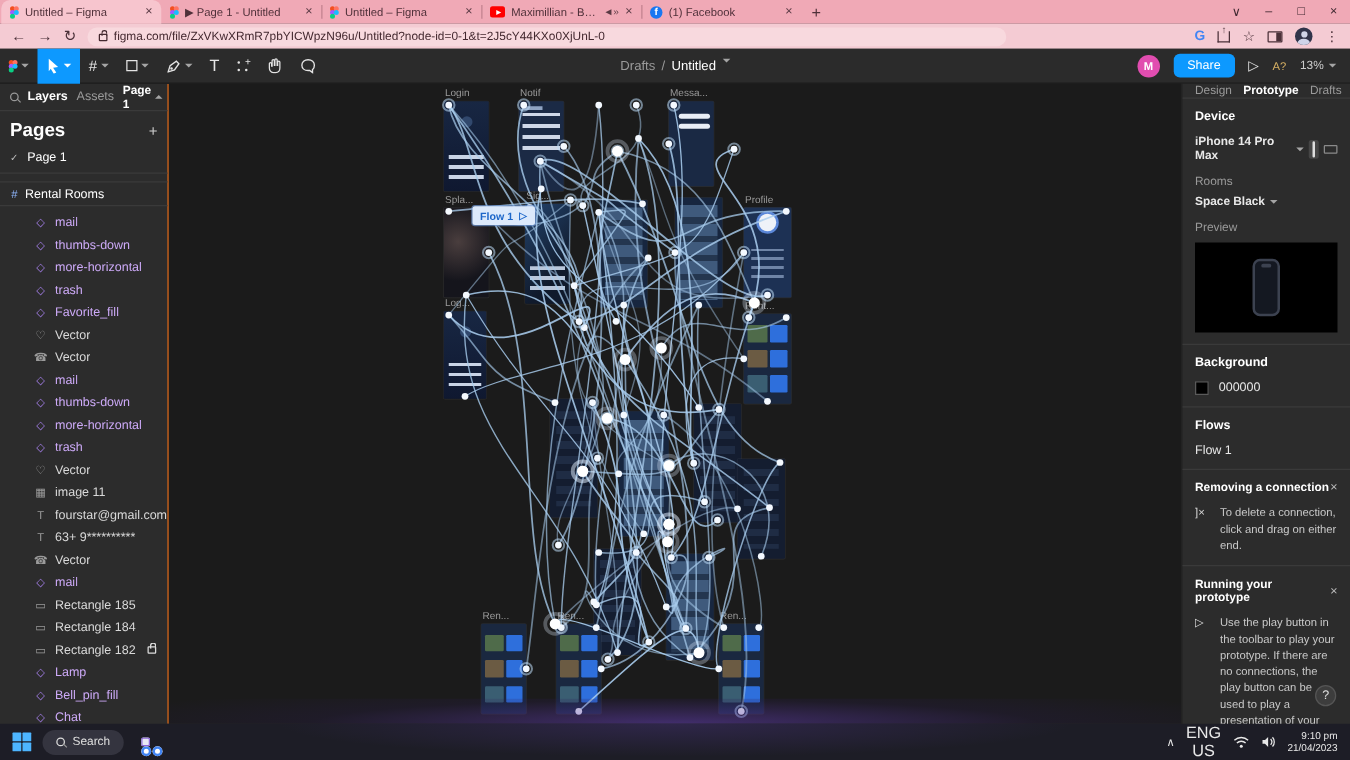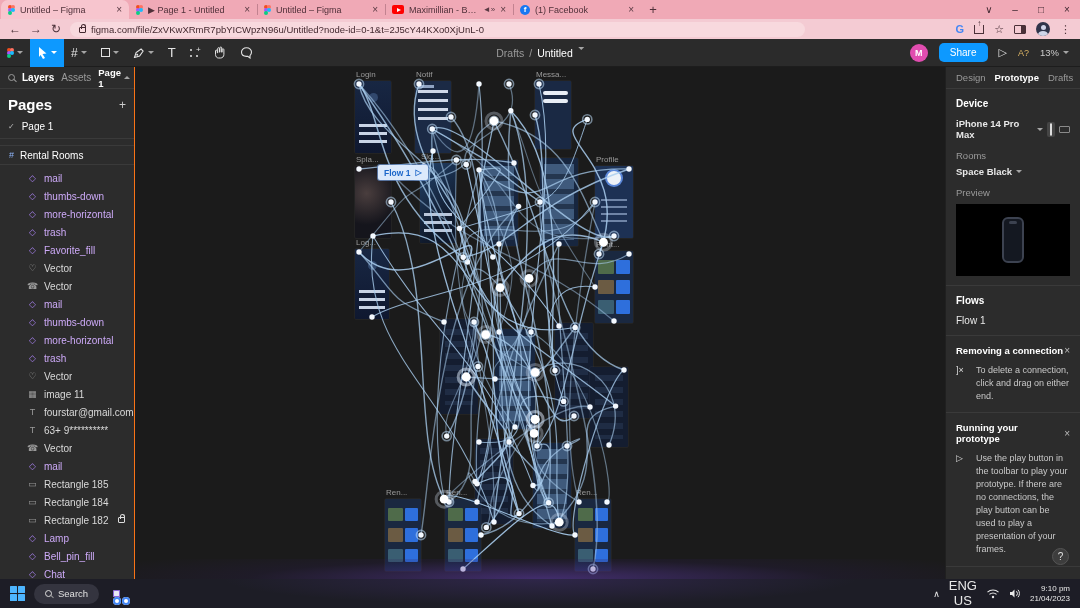--- a/index.html
+++ b/index.html
@@ -832,20 +832,27 @@
         <div class="rp-row" style="margin-top:5px">
           <span style="font-weight:bold;font-size:9.5px">Space Black</span>
           <span class="chev"></span>
         </div>
         <div class="rp-lab">Preview</div>
         <div class="preview-box">
           <div class="mini-phone"></div>
         </div>
       </div>
       <div class="rp-sec">
+        <div class="rp-h">Background</div>
+        <div class="rp-row">
+          <span class="swatch"></span>
+          <span style="margin-left:4px">000000</span>
+        </div>
+      </div>
+      <div class="rp-sec">
         <div class="rp-h">Flows</div>
         <div class="rp-row">
             <span>Flow 1</span>
           </div>
       </div>
       <div id="tips">
           <div class="rp-sec">
             <div class="tip-hd">
               <span>Removing a connection</span>
               <span class="tip-x">×</span>

